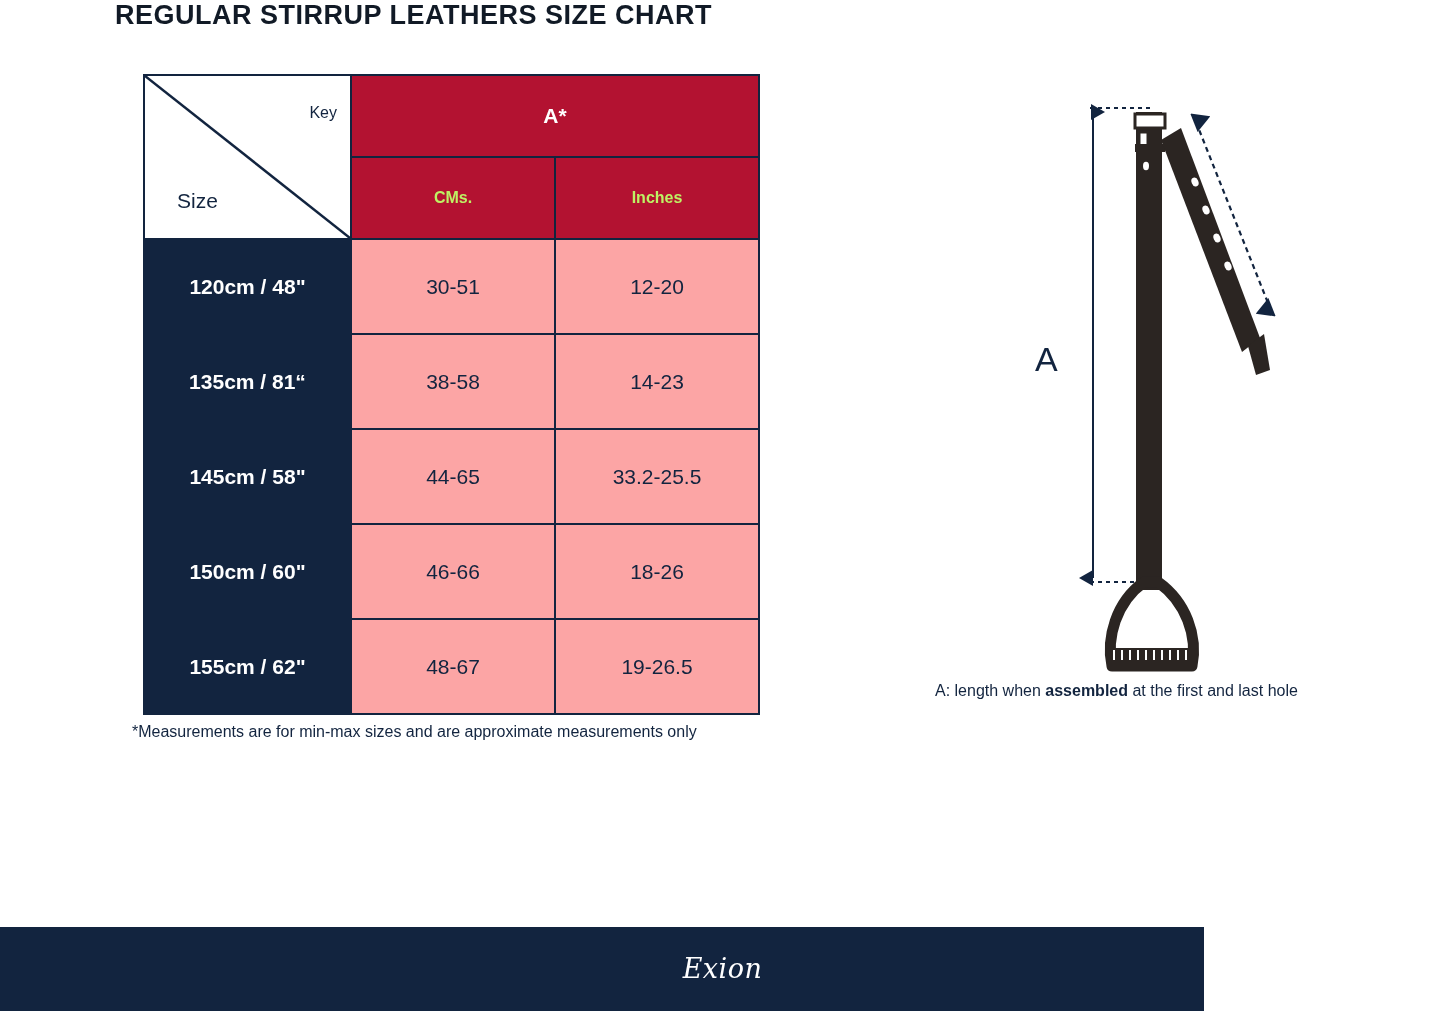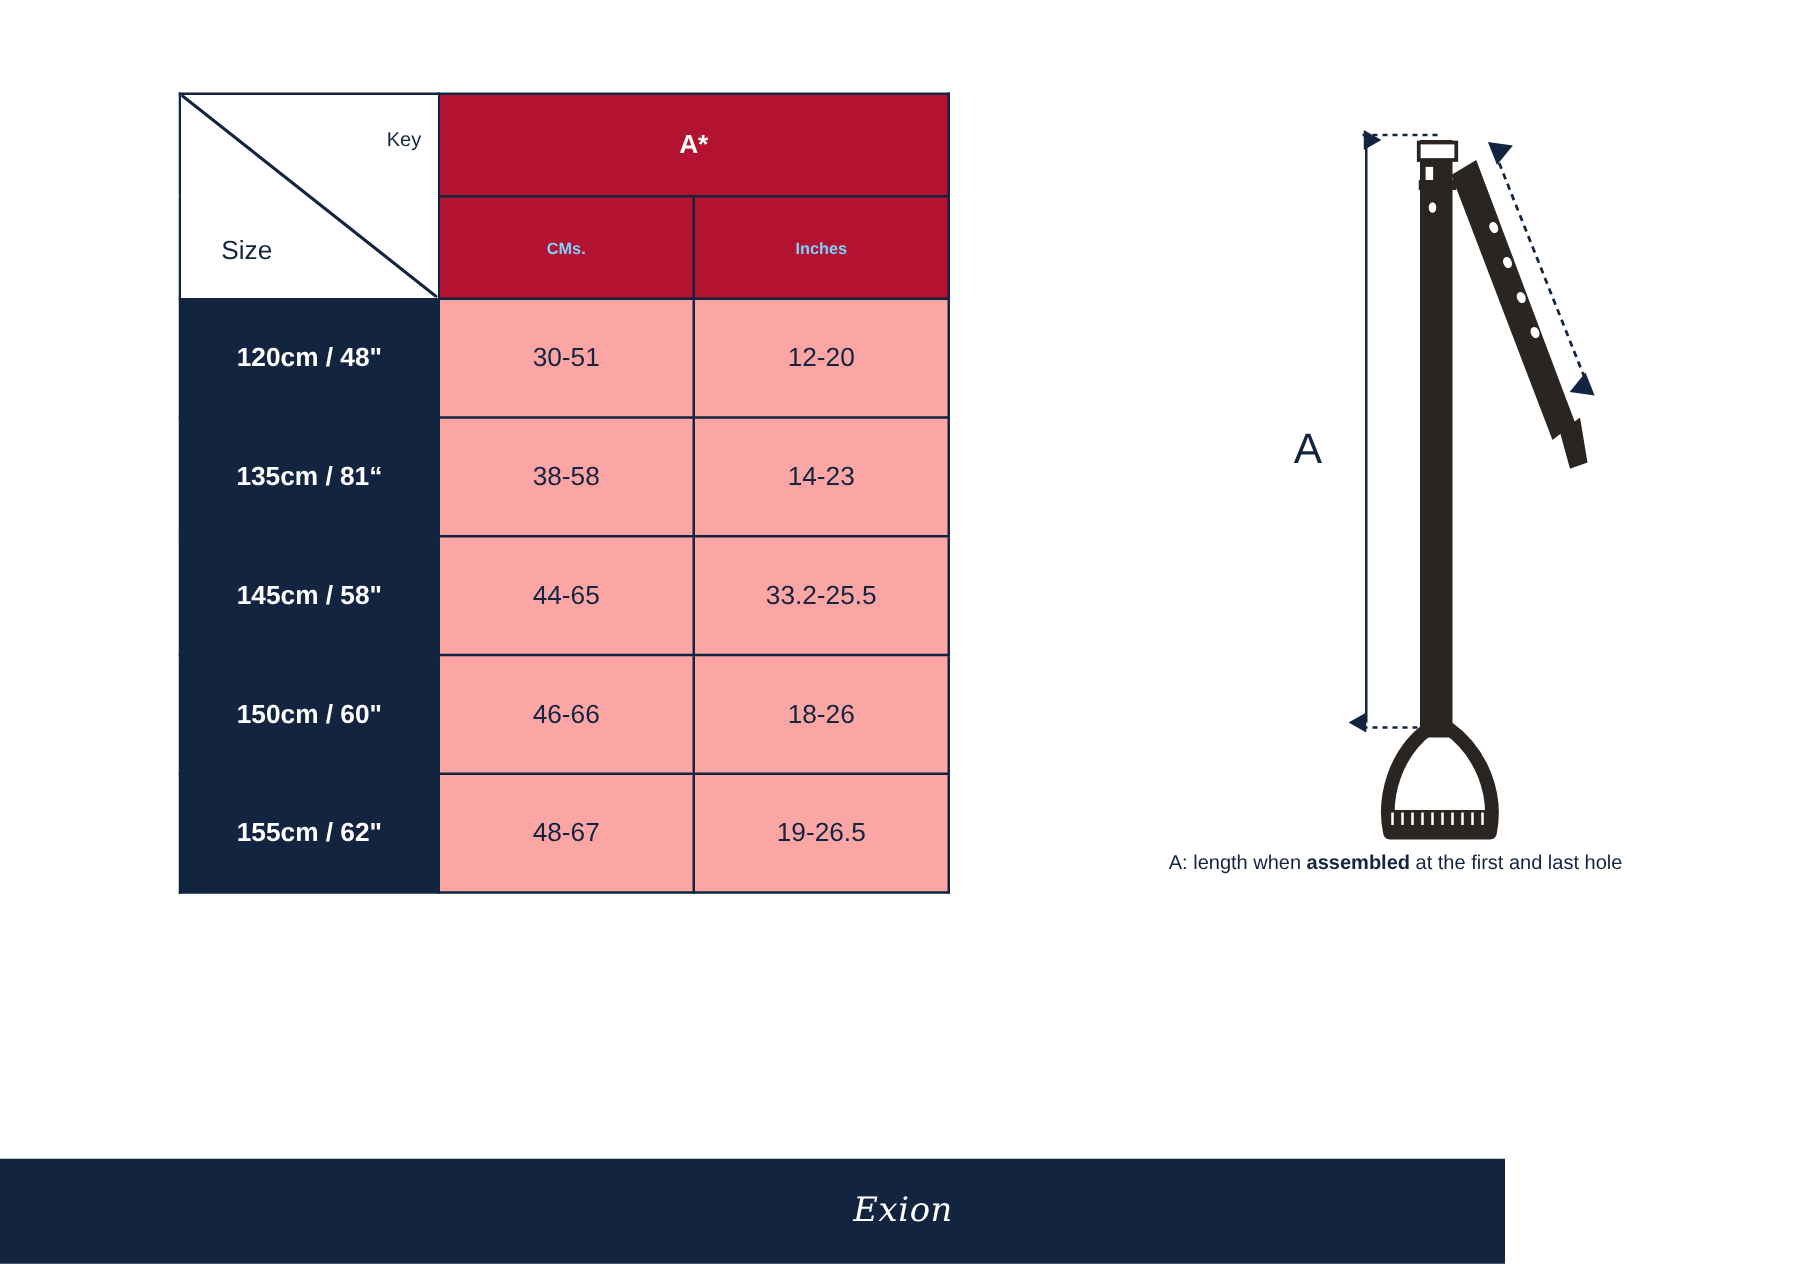--- a/index.html
+++ b/index.html
@@ -77,22 +77,22 @@
   }
   .hdr-a {
     background: #b31231;
     color: #ffffff;
     font-size: 21px;
     font-weight: bold;
     height: 80px;
   }
   .hdr-sub {
     background: #b31231;
-    color: #7dd3fc;
-    font-size: 13px;
+    color: #bef264;
+    font-size: 16px;
     font-weight: bold;
     height: 80px;
     margin-top: 40px;
   }
   .row-label {
     background: #12243f;
     color: #ffffff;
     font-size: 21px;
     font-weight: bold;
     height: 93px;
@@ -159,20 +159,21 @@
     font-style: italic;
     font-size: 27px;
     letter-spacing: 0.5px;
   }
 </style>
 </head>
 <body>
 
 <div class="page">
 
+  <div class="title">REGULAR STIRRUP LEATHERS  SIZE CHART</div>
 
   <div class="table-wrap">
     <table class="size-chart">
       <tbody>
           <tr>
         <td class="corner-cell" rowspan="2">
           <svg class="diag" viewBox="0 0 205 160" preserveAspectRatio="none">
             <line x1="0" y1="0" x2="205" y2="160" stroke="#12243f" stroke-width="2.5"></line>
           </svg>
           <span class="corner-key">Key</span>
@@ -207,20 +208,21 @@
       </tr>
       <tr>
         <td class="row-label">155cm / 62"</td>
         <td class="cell-val">48-67</td>
         <td class="cell-val">19-26.5</td>
       </tr>
     </tbody>
       </table>
   </div>
 
+  <div class="footnote">*Measurements are for min-max sizes and are approximate measurements only</div>
 
   <div class="diagram">
     <svg width="450" height="620" viewBox="0 0 450 620">
       <defs>
         <marker id="arrU" markerWidth="8" markerHeight="8" refX="4" refY="6" orient="auto">
           <path d="M4,0 L0,7 L8,7 Z" fill="#12243f"></path>
         </marker>
         <marker id="arrD" markerWidth="8" markerHeight="8" refX="4" refY="1" orient="auto">
           <path d="M4,8 L0,1 L8,1 Z" fill="#12243f"></path>
         </marker>

